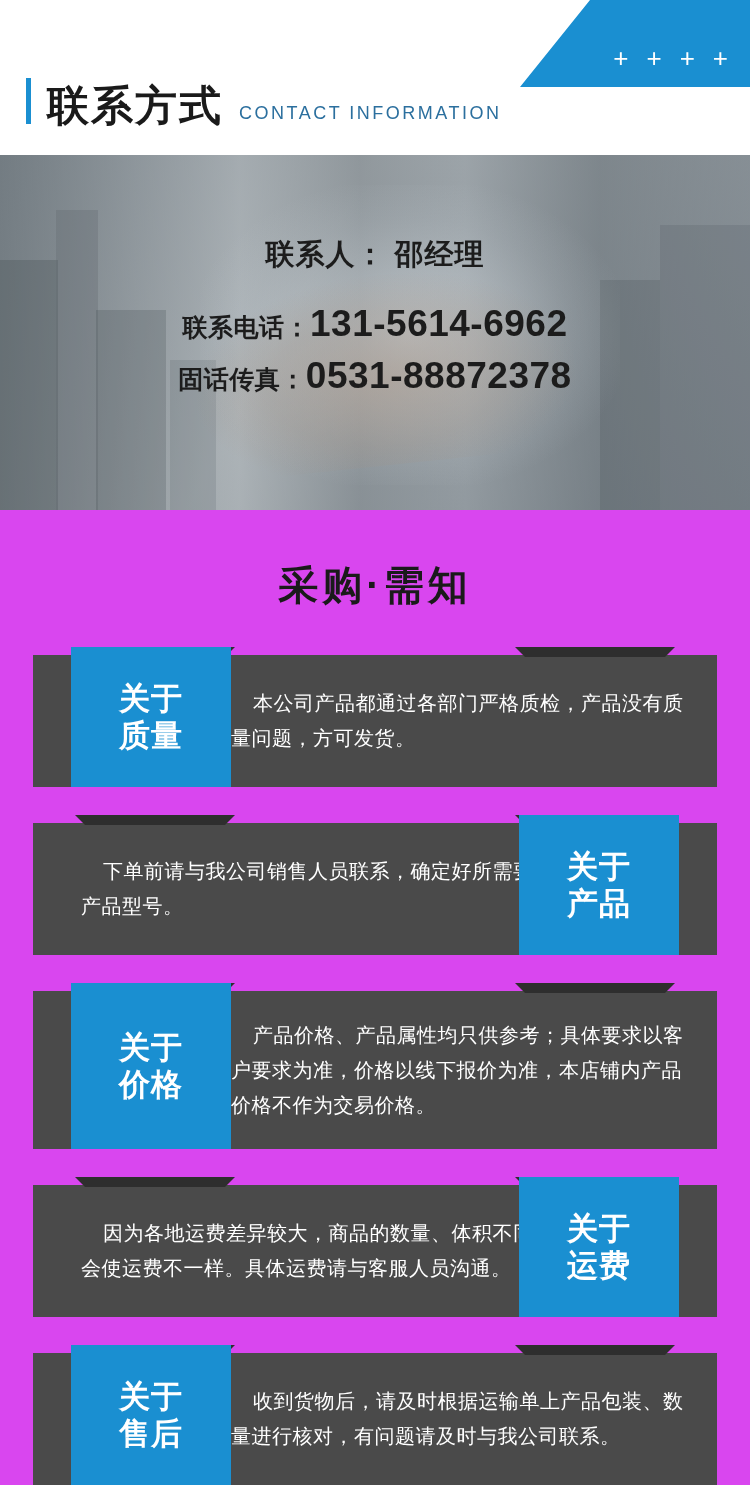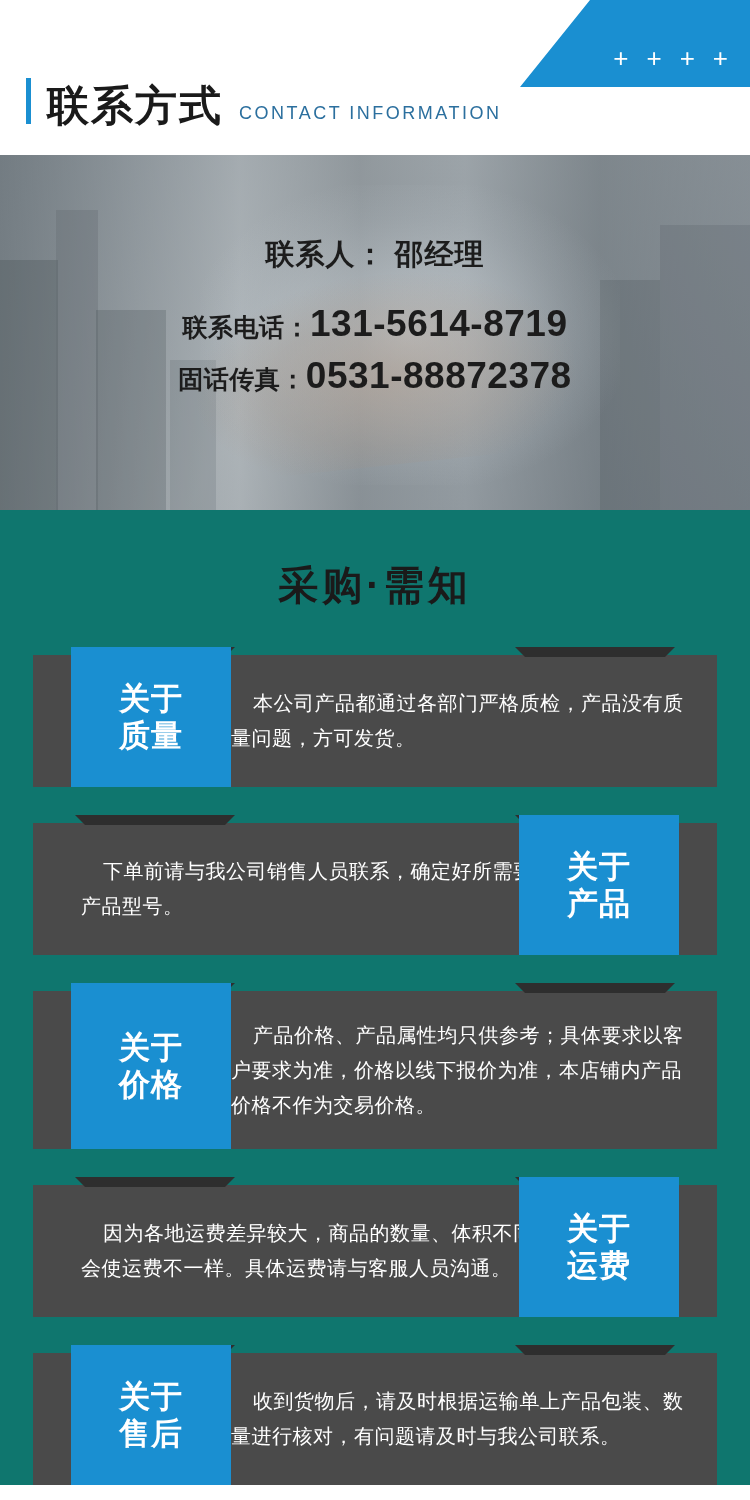--- a/index.html
+++ b/index.html
@@ -173,21 +173,21 @@
     letter-spacing: 0.5px;
   }
   .line-phone   { top: 148px; }
   .line-fax     { top: 200px; }
   .line-address { top: 256px; }
 
   
   .notice {
     position: relative;
     width: 750px;
-    background: #0f766e;
+    background: #d946ef;
     padding-top: 30px;
   }
   .notice-title {
     text-align: center;
     font-size: 40px;
     font-weight: bold;
     color: #1a1a1a;
     letter-spacing: 4px;
     margin: 18px 0 34px 0;
   }
@@ -309,21 +309,21 @@
       <div class="bldg b5"></div>
       <div class="glow"></div>
       <div class="hands"></div>
     </div>
 
     <div class="contact-content">
       <div class="contact-person">联系人： 邵经理</div>
 
       <div class="contact-line line-phone">
         <span class="cl-label">联系电话：</span>
-        <span class="cl-value">131-5614-8719</span>
+        <span class="cl-value">131-5614-6962</span>
       </div>
 
       <div class="contact-line line-fax">
         <span class="cl-label">固话传真：</span>
         <span class="cl-value">0531-88872378</span>
       </div>
 
     </div>
   </div>
 

